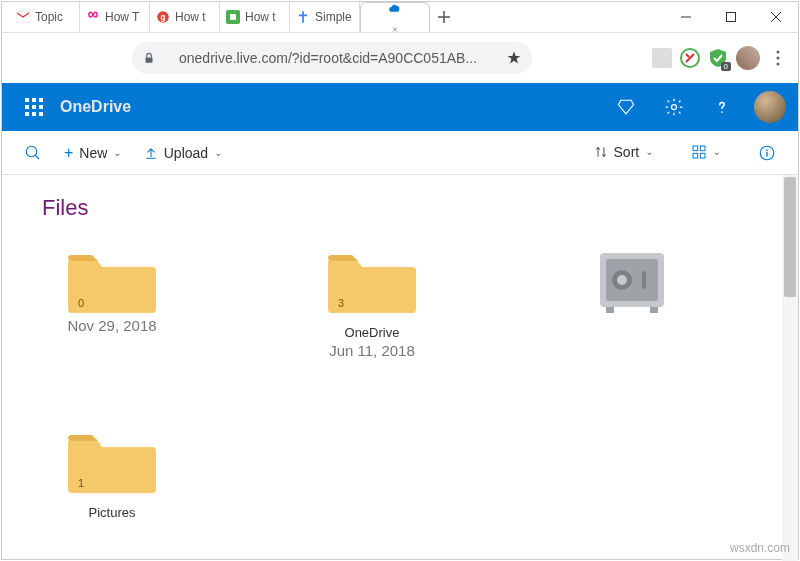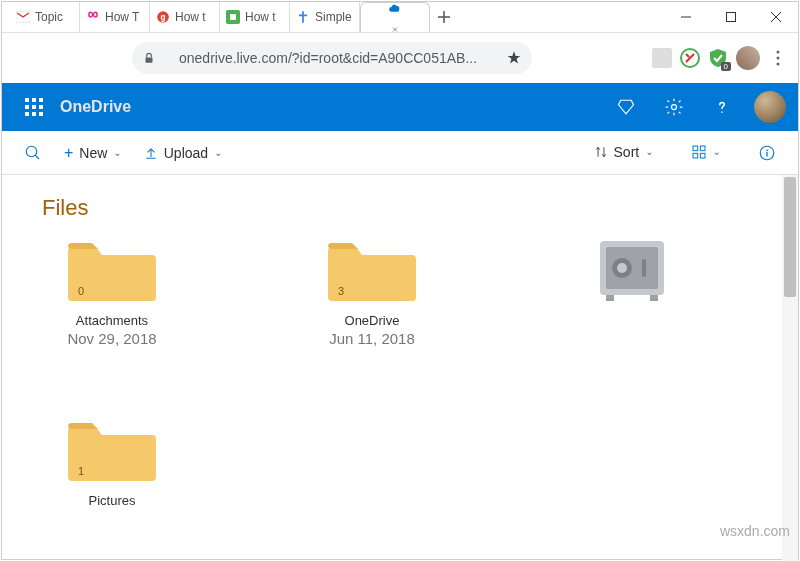--- a/index.html
+++ b/index.html
@@ -36,33 +36,33 @@
 .hdr-icon { width: 44px; height: 40px; display: flex; align-items: center; justify-content: center; cursor: pointer; color: #fff; }
 .hdr-avatar { width: 32px; height: 32px; border-radius: 50%; background: radial-gradient(circle at 35% 30%, #d4b896, #6b5434); margin-left: 6px; }
 
 .toolbar { height: 44px; border-bottom: 1px solid #e0e0e0; display: flex; align-items: center; padding: 0 14px; gap: 6px; }
 .tb-btn { display: flex; align-items: center; gap: 6px; padding: 6px 8px; font-size: 14px; color: #323130; cursor: pointer; }
 .tb-btn .plus { color: #0078d4; font-size: 16px; font-weight: 300; }
 .chev { font-size: 10px; color: #666; }
 .tb-right { margin-left: auto; display: flex; align-items: flex-start; gap: 21px; }
 
 .content { position: relative; height: calc(559px - 31px - 50px - 48px - 44px); overflow: hidden; padding: 20px 40px; }
-.page-title { font-size: 22px; font-weight: 400; color: #a16207; margin-bottom: 16px; }
+.page-title { font-size: 22px; font-weight: 400; color: #701a75; margin-bottom: 28px; }
 .grid { display: flex; flex-wrap: wrap; gap: 70px 120px; }
 .item { width: 140px; text-align: center; }
 .folder-svg { width: 88px; height: 66px; margin: 0 auto; position: relative; }
 .folder-svg .count { position: absolute; bottom: 6px; left: 10px; font-size: 11px; color: #6b5a1a; }
 .item-name { font-size: 13px; color: #323130; margin-top: 10px; }
 .item-date { font-size: 15px; color: #767676; margin-top: 2px; }
 .vault-svg { width: 72px; height: 66px; margin: 0 auto; }
 
 .scrollbar { position: absolute; right: 0; top: 0; width: 16px; height: 100%; background: #f5f5f5; }
 .scroll-thumb { position: absolute; right: 2px; top: 2px; width: 12px; height: 120px; background: #c0c0c0; border-radius: 2px; }
 
-.watermark { position: absolute; bottom: 22px; right: 10px; font-size: 14px; color: #aaa; }
+.watermark { position: absolute; bottom: 6px; right: 10px; font-size: 12px; color: #aaa; }
 </style>
 </head>
 <body>
 
 <div class="browser-chrome">
 
   <div class="titlebar">
     <div class="tabs">
       <div class="tab">
         <svg class="ticon" viewBox="0 0 24 24">
@@ -252,21 +252,20 @@
     <div class="grid">
 
       <div class="item">
         <div class="folder-svg">
           <svg viewBox="0 0 88 66" width="88" height="66">
               <path d="M4 10h24l6 8h50a4 4 0 014 4v38a4 4 0 01-4 4H4a4 4 0 01-4-4V14a4 4 0 014-4z" fill="#f5c869"></path>
               <path d="M4 6h20l6 6H4a4 4 0 01-4-4 4 4 0 014-2z" fill="#e8b44f"></path>
             </svg>
           <span class="count">0</span>
         </div>
-        <div class="item-name">Attachments</div>
         <div class="item-date">Nov 29, 2018</div>
       </div>
 
       <div class="item">
         <div class="folder-svg">
           <svg viewBox="0 0 88 66" width="88" height="66">
               <path d="M4 10h24l6 8h50a4 4 0 014 4v38a4 4 0 01-4 4H4a4 4 0 01-4-4V14a4 4 0 014-4z" fill="#f5c869"></path>
               <path d="M4 6h20l6 6H4a4 4 0 01-4-4 4 4 0 014-2z" fill="#e8b44f"></path>
             </svg>
           <span class="count">3</span>

